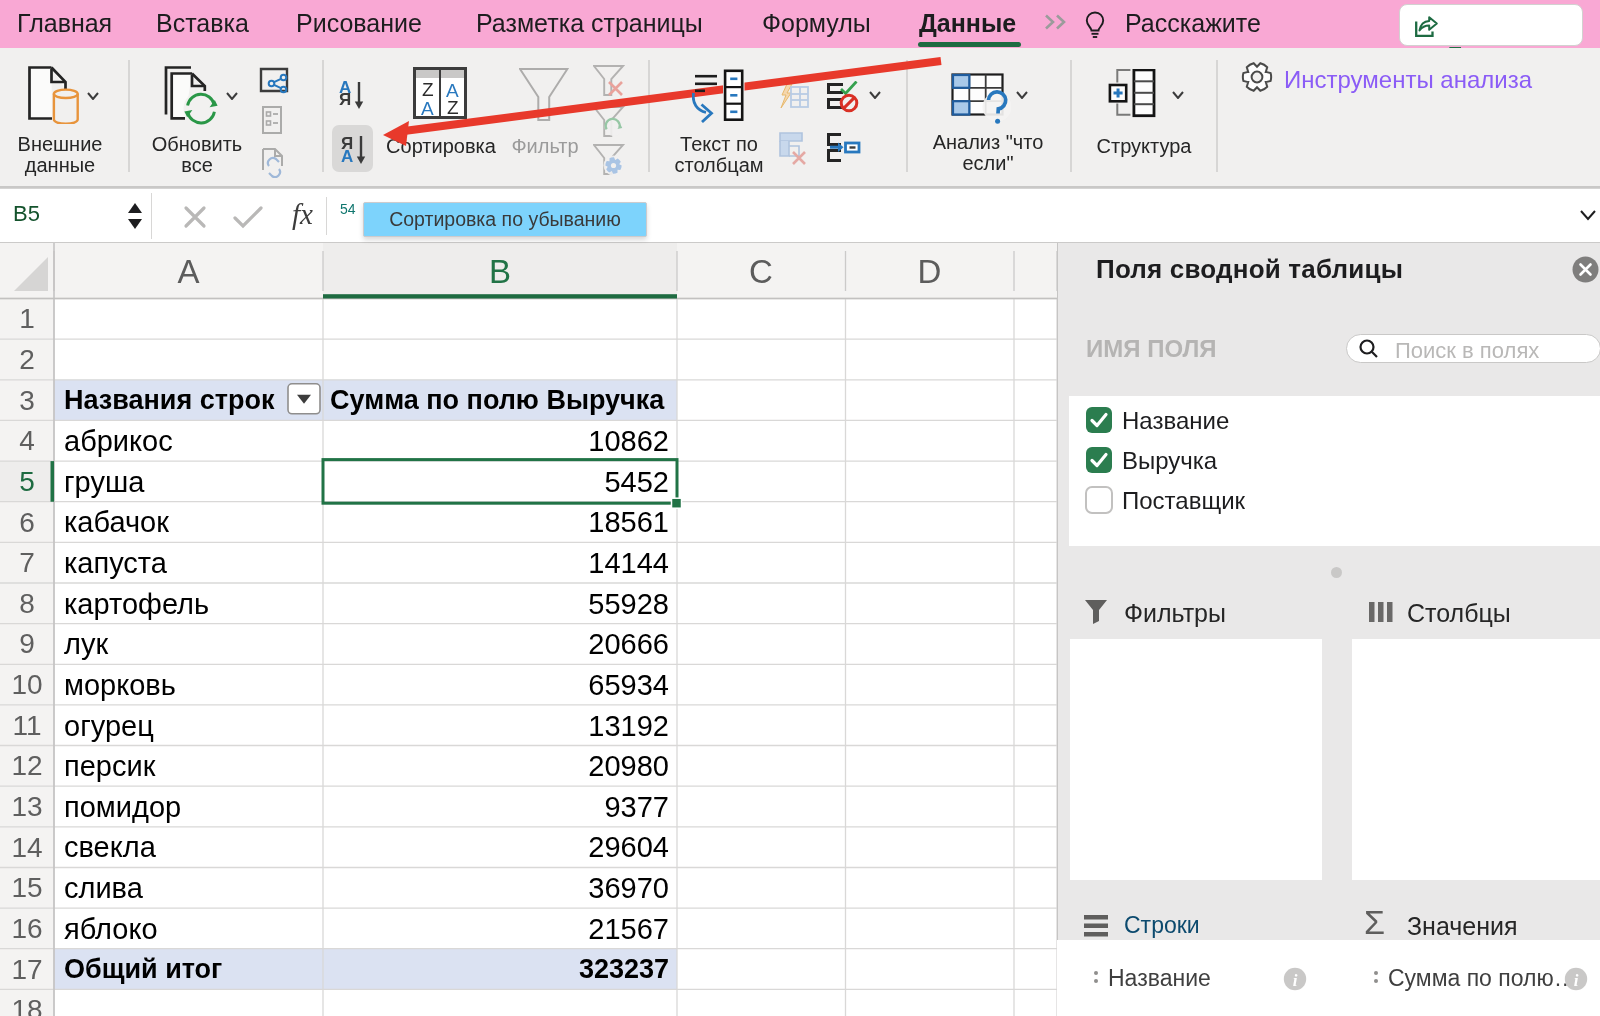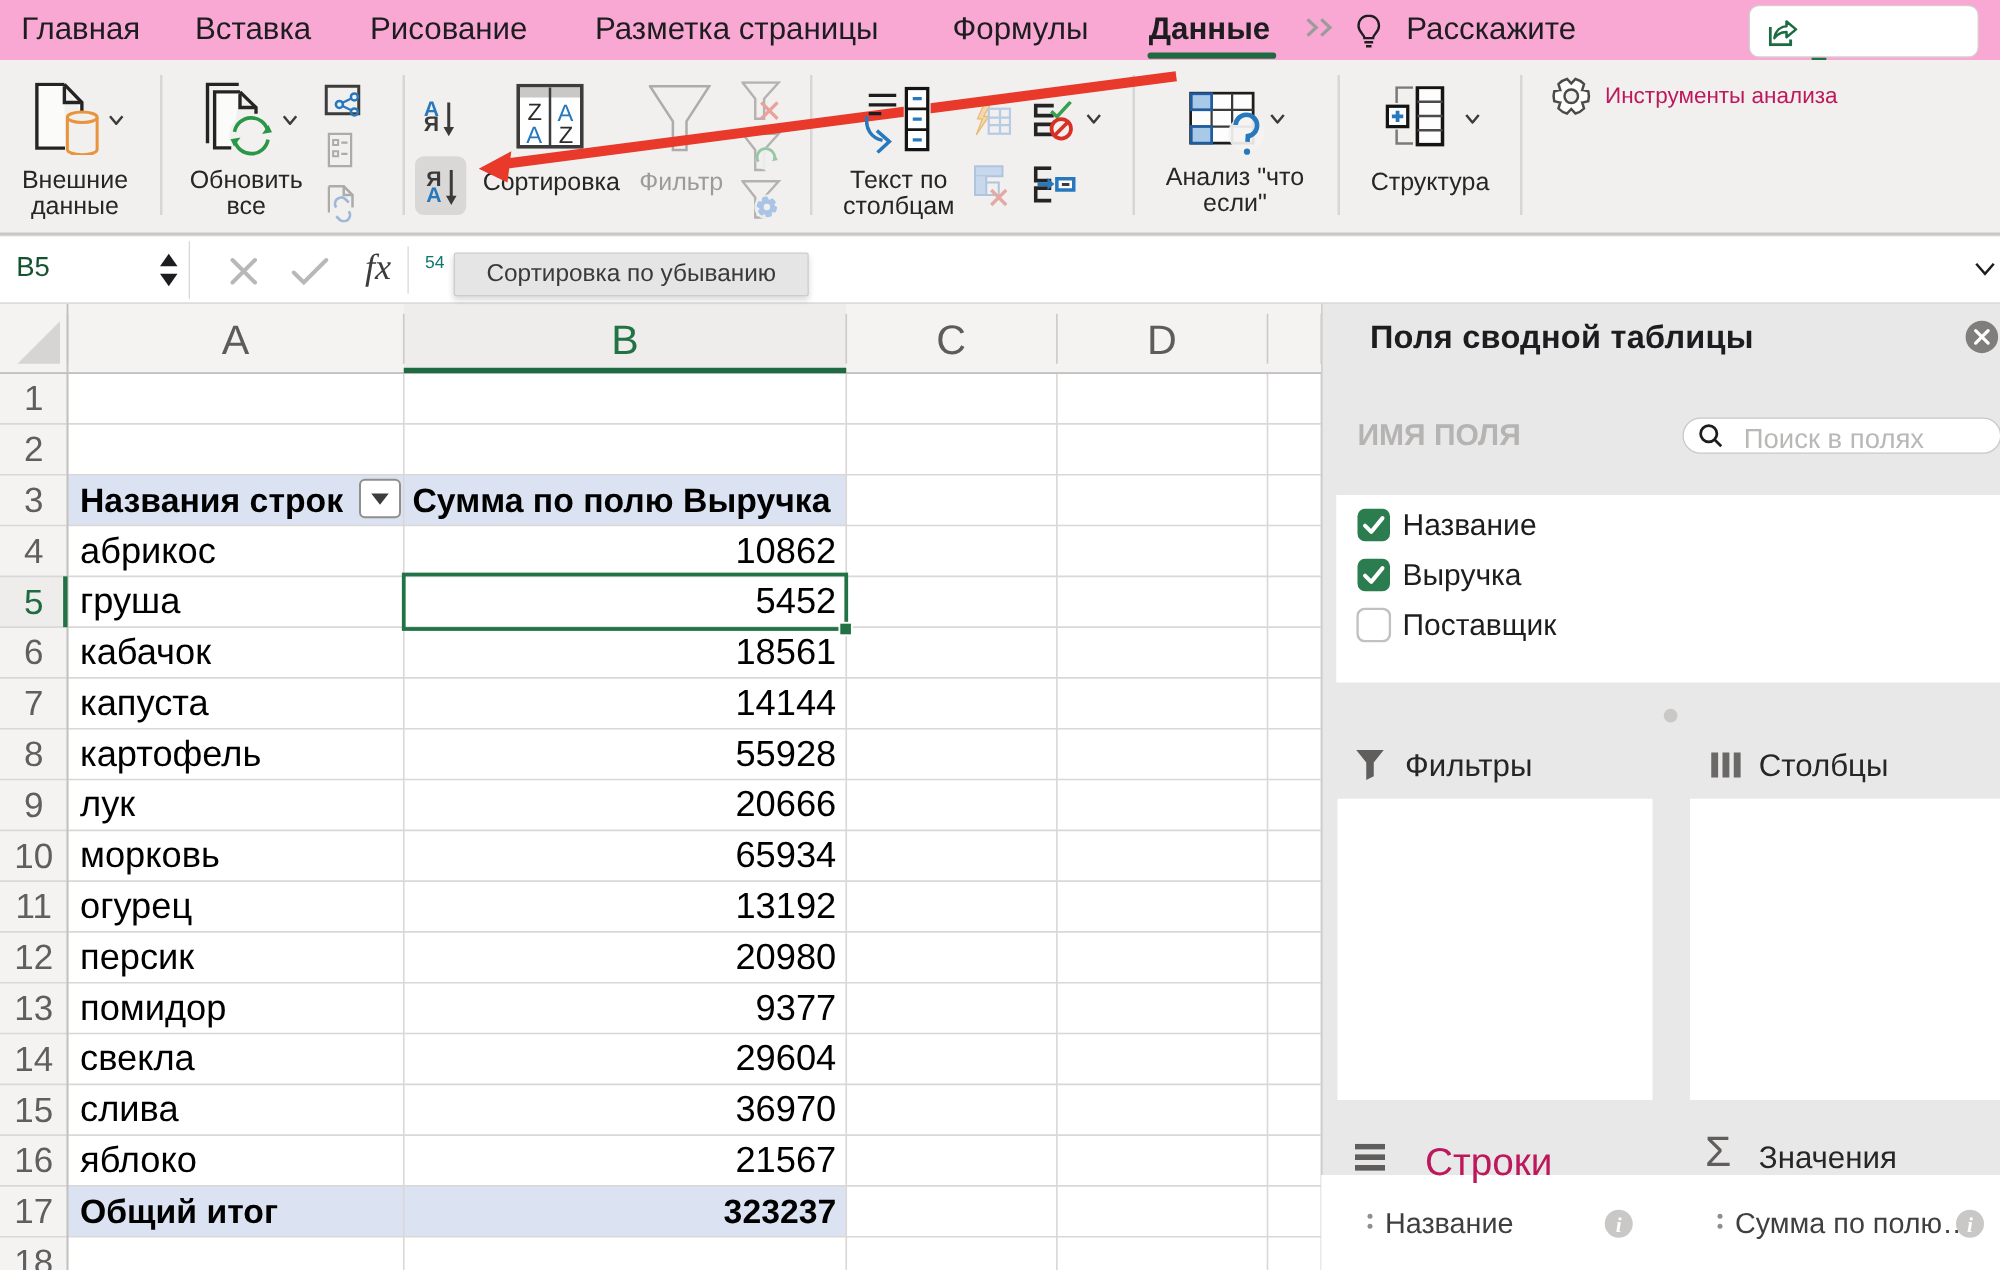--- a/index.html
+++ b/index.html
@@ -15,21 +15,21 @@
 #ribbon { left:0; top:48px; width:1600px; height:140px; background:#f1f0ef; border-bottom:2px solid #c9c8c7; }
 .rsep { position:absolute; width:2px; background:#d7d6d5; top:12px; height:112px; }
 .rlab { position:absolute; font-size:20px; color:#262626; text-align:center; line-height:21px; white-space:nowrap; transform:translateX(-50%); }
 .rlab.gray { color:#9b9b9b; }
 .chev { position:absolute; width:12px; height:8px; }
 
 #fbar { left:0; top:188px; width:1600px; height:55px; background:#fff; border-top:1px solid #d5d4d3; border-bottom:1px solid #cbcac9; }
 
 #panel { left:1057px; top:243px; width:543px; height:697px; background:#e9e8e8; border-left:1px solid #c6c5c4; }
 
-#tooltip { left:363px; top:202px; width:284px; height:35px; background:#e5e5e5; border:1px solid #cccbcd; border-radius:2px; box-shadow:0 3px 5px rgba(0,0,0,.15); font-size:19.5px; color:#3a3a3a; line-height:33px; text-align:center; z-index:30; }
+#tooltip { left:363px; top:202px; width:284px; height:35px; background:#7dd3fc; border:1px solid #cccbcd; border-radius:2px; box-shadow:0 3px 5px rgba(0,0,0,.15); font-size:19.5px; color:#3a3a3a; line-height:33px; text-align:center; z-index:30; }
 </style>
 </head>
 <body>
 <div id="tabbar" class="abs">
   <span class="tab" style="left:17px;">Главная</span>
   <span class="tab" style="left:156px;">Вставка</span>
   <span class="tab" style="left:296px;">Рисование</span>
   <span class="tab" style="left:476px;">Разметка страницы</span>
   <span class="tab" style="left:762px;">Формулы</span>
   <span class="tab sel" style="left:919px;">Данные</span>
@@ -237,21 +237,21 @@
   <svg class="chev" style="left:1172px;top:43px;" viewBox="0 0 12 8">
       <path d="M1 1 L6 7 L11 1" fill="none" stroke="#3c3c3c" stroke-width="2"></path>
     </svg>
   <div class="rlab" style="left:1144px;top:88px;">Структура</div>
   <div class="rsep" style="left:1216px;"></div>
 
   <svg class="abs" style="left:1240px;top:12px;" width="34" height="34" viewBox="0 0 34 34">
     <path d="M30.6 13.1 A14.2 14.2 0 0 1 30.6 20.9 L25.9 22.1 A10.2 10.2 0 0 1 25.8 22.1 L27.2 26.8 A14.2 14.2 0 0 1 20.4 30.8 L17.0 27.2 A10.2 10.2 0 0 1 17.0 27.2 L13.6 30.8 A14.2 14.2 0 0 1 6.8 26.8 L8.2 22.1 A10.2 10.2 0 0 1 8.1 22.1 L3.4 20.9 A14.2 14.2 0 0 1 3.4 13.1 L8.1 11.9 A10.2 10.2 0 0 1 8.2 11.9 L6.8 7.2 A14.2 14.2 0 0 1 13.6 3.2 L17.0 6.8 A10.2 10.2 0 0 1 17.0 6.8 L20.4 3.2 A14.2 14.2 0 0 1 27.2 7.2 L25.8 11.9 A10.2 10.2 0 0 1 25.9 11.9 Z" fill="#fdfdfd" stroke="#4a4a49" stroke-width="2"></path>
     <circle cx="17" cy="17" r="5.4" fill="#f1f0ef" stroke="#4a4a49" stroke-width="2"></circle>
   </svg>
-  <span class="abs" style="left:1284px;top:18px;font-size:18px;color:#be185d;text-align:right;">Инструменты анализа</span>
+  <span class="abs" style="left:1284px;top:18px;font-size:24px;color:#8b5cf6;text-align:right;">Инструменты анализа</span>
 </div>
 
 <div id="fbar" class="abs">
   <span class="abs" style="left:13px;top:12px;font-size:22px;color:#14532d;">B5</span>
   <svg class="abs" style="left:126px;top:13px;" width="18" height="28" viewBox="0 0 18 28">
     <path d="M9 1 L16 11 L2 11 Z" fill="#1d1d1f"></path>
     <path d="M9 27 L16 17 L2 17 Z" fill="#1d1d1f"></path>
   </svg>
   <div class="abs" style="left:151px;top:4px;width:1px;height:46px;background:#d8d7d6;"></div>
   <svg class="abs" style="left:183px;top:16px;" width="24" height="24" viewBox="0 0 24 24">
@@ -412,21 +412,21 @@
     <rect x="19" y="1" width="5.5" height="20" fill="#6a6968"></rect>
   </svg>
   <span class="abs" style="left:349px;top:356px;font-size:25px;color:#262626;">Столбцы</span>
   <div class="abs" style="left:12px;top:396px;width:252px;height:241px;background:#fff;"></div>
   <div class="abs" style="left:294px;top:396px;width:249px;height:241px;background:#fff;"></div>
   <svg class="abs" style="left:26px;top:672px;" width="24" height="22" viewBox="0 0 24 22">
     <rect x="0" y="0" width="24" height="4.5" fill="#5f5e5d"></rect>
     <rect x="0" y="8.5" width="24" height="4.5" fill="#5f5e5d"></rect>
     <rect x="0" y="17" width="24" height="4.5" fill="#5f5e5d"></rect>
   </svg>
-  <span class="abs" style="left:82px;top:669px;font-size:31px;color:#be185d;">Строки</span>
+  <span class="abs" style="left:66px;top:669px;font-size:23px;color:#0c4a6e;">Строки</span>
   <span class="abs" style="left:306px;top:660px;font-size:34px;color:#5f5e5d;">Σ</span>
   <span class="abs" style="left:349px;top:669px;font-size:25px;color:#262626;">Значения</span>
 
   <div class="abs" style="left:12px;top:713px;width:252px;height:60px;background:#fff;"></div>
   <div class="abs" style="left:294px;top:713px;width:249px;height:60px;background:#fff;"></div>
   <div class="abs" style="left:36px;top:728px;width:4px;height:4px;border-radius:50%;background:#8f8e8d;"></div>
   <div class="abs" style="left:36px;top:736px;width:4px;height:4px;border-radius:50%;background:#8f8e8d;"></div>
   <span class="abs" style="left:50px;top:722px;font-size:23px;color:#3f3f3f;">Название</span>
   <svg class="abs" style="left:225px;top:724px;" width="24" height="24" viewBox="0 0 24 24">
     <circle cx="12" cy="12" r="11.2" fill="#c9c8c7"></circle>

